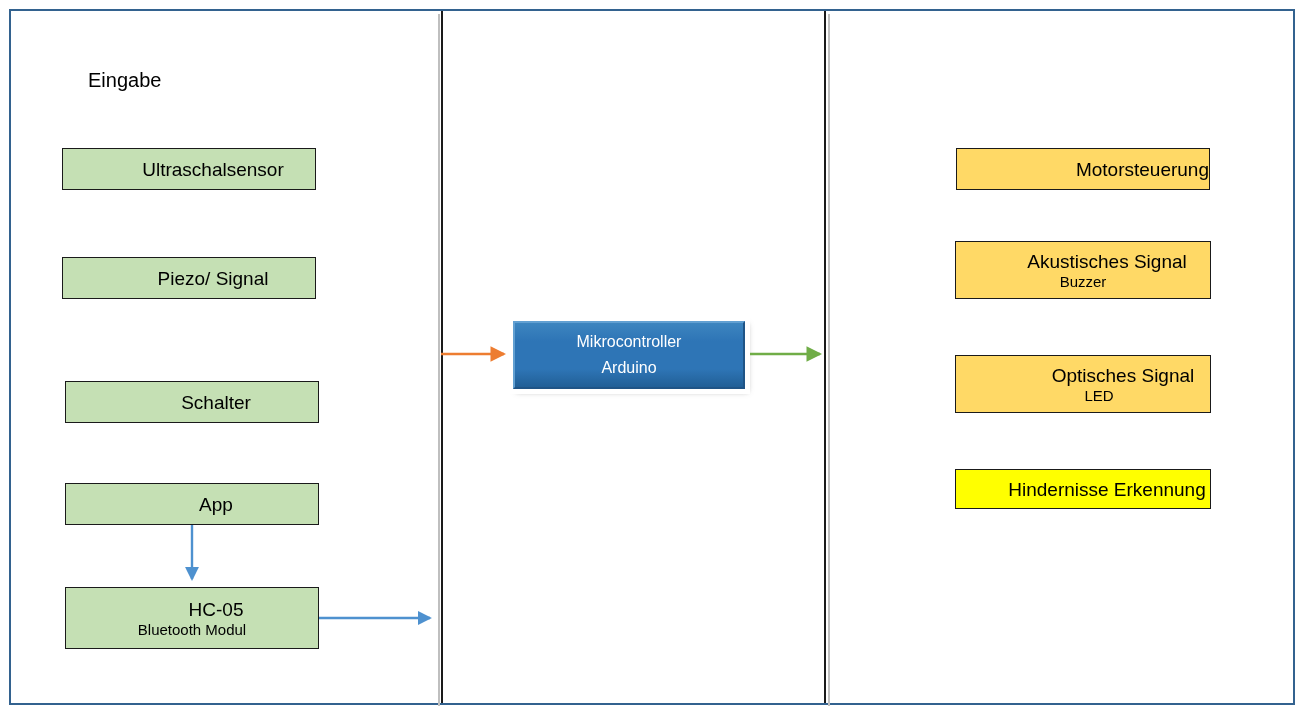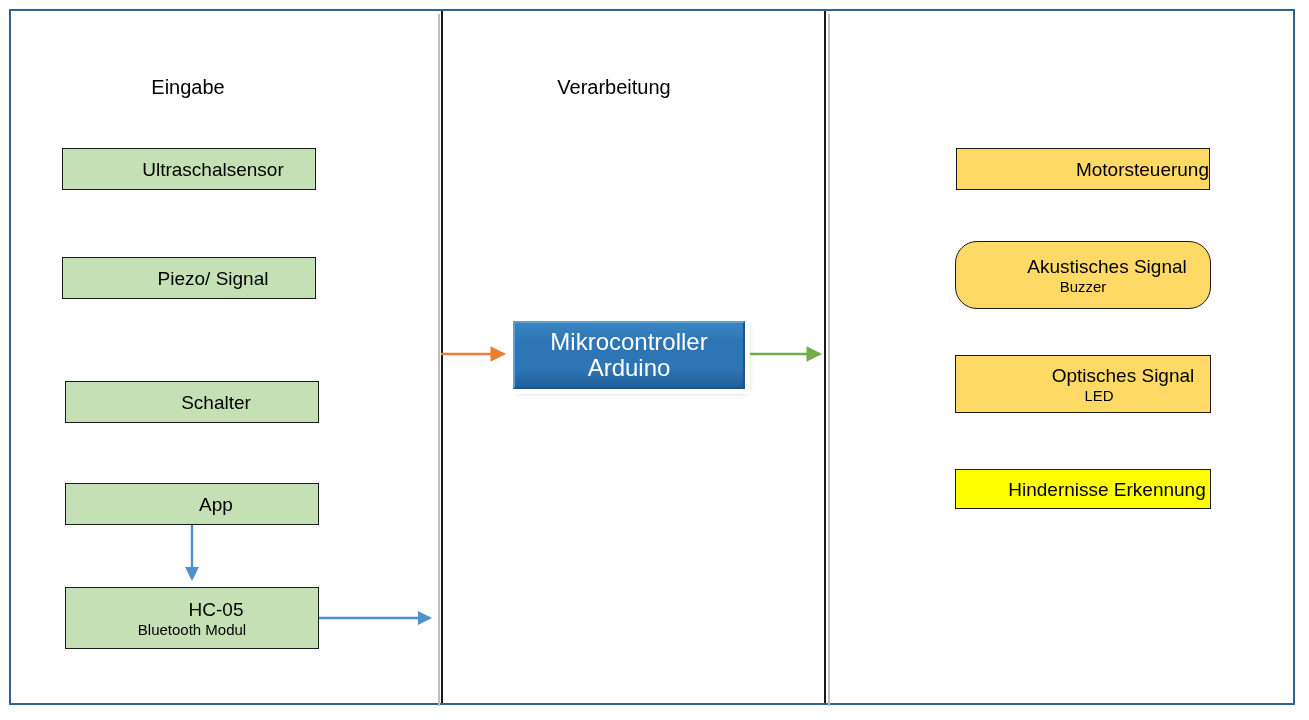--- a/index.html
+++ b/index.html
@@ -48,26 +48,24 @@
     height: 692px;
     background: #bfbfbf;
   }
   .divider-1 { left: 441px; }
   .divider-2 { left: 824px; }
   .divider-2 .divider-shadow { left: 2px; }
 
   
   .col-title {
     position: absolute;
-    text-align: center;
     color: #000000;
     font-size: 20px;
     line-height: 24px;
     white-space: nowrap;
-    margin-top: 7px;
   }
 
   
   .node {
     position: absolute;
     box-sizing: border-box;
     border: 1.6px solid #1a1a1a;
     display: flex;
     flex-direction: column;
     align-items: center;
@@ -102,21 +100,21 @@
     outline: 5px solid #ffffff;
     box-shadow: 3px 3px 5px rgba(80,80,80,0.55);
     display: flex;
     flex-direction: column;
     align-items: center;
     justify-content: center;
     color: #ffffff;
   }
   .node-proc .line1,
   .node-proc .line2 {
-    font-size: 24px;
+    font-size: 16px;
     line-height: 26px;
     white-space: nowrap;
     color: #ffffff;
   }
 
   
   .arrow-svg {
     position: absolute;
     overflow: visible;
   }
@@ -129,21 +127,20 @@
   <div class="outer-frame"></div>
 
   <div class="divider divider-1">
     <div class="divider-shadow"></div>
   </div>
   <div class="divider divider-2">
     <div class="divider-shadow"></div>
   </div>
 
   <div class="col-title" style="left:88px; top:68px; width:200px;">Eingabe</div>
-  <div class="col-title" style="left:514px; top:68px; width:200px;">Verarbeitung</div>
 
   <div class="node node-green" style="left:62px; top:148px; width:254px; height:42px;">
     <span class="line1">Ultraschalsensor</span>
   </div>
 
   <div class="node node-green" style="left:62px; top:257px; width:254px; height:42px;">
     <span class="line1">Piezo/ Signal</span>
   </div>
 
   <div class="node node-green" style="left:65px; top:381px; width:254px; height:42px;">
@@ -161,21 +158,21 @@
 
   <div class="node-proc" style="left:513px; top:321px; width:232px; height:68px;">
     <span class="line1">Mikrocontroller</span>
     <span class="line2">Arduino</span>
   </div>
 
   <div class="node node-orange" style="left:956px; top:148px; width:254px; height:42px;align-items:flex-end;">
     <span class="line1">Motorsteuerung</span>
   </div>
 
-  <div class="node node-orange" style="left:955px; top:241px; width:256px; height:68px;border-radius:22px;">
+  <div class="node node-orange" style="left:955px; top:241px; width:256px; height:58px;">
     <span class="line1">Akustisches Signal</span>
     <span class="line2">Buzzer</span>
   </div>
 
   <div class="node node-orange" style="left:955px; top:355px; width:256px; height:58px;padding-left:32px;">
     <span class="line1">Optisches Signal</span>
     <span class="line2">LED</span>
   </div>
 
   <div class="node node-yellow" style="left:955px; top:469px; width:256px; height:40px;">

